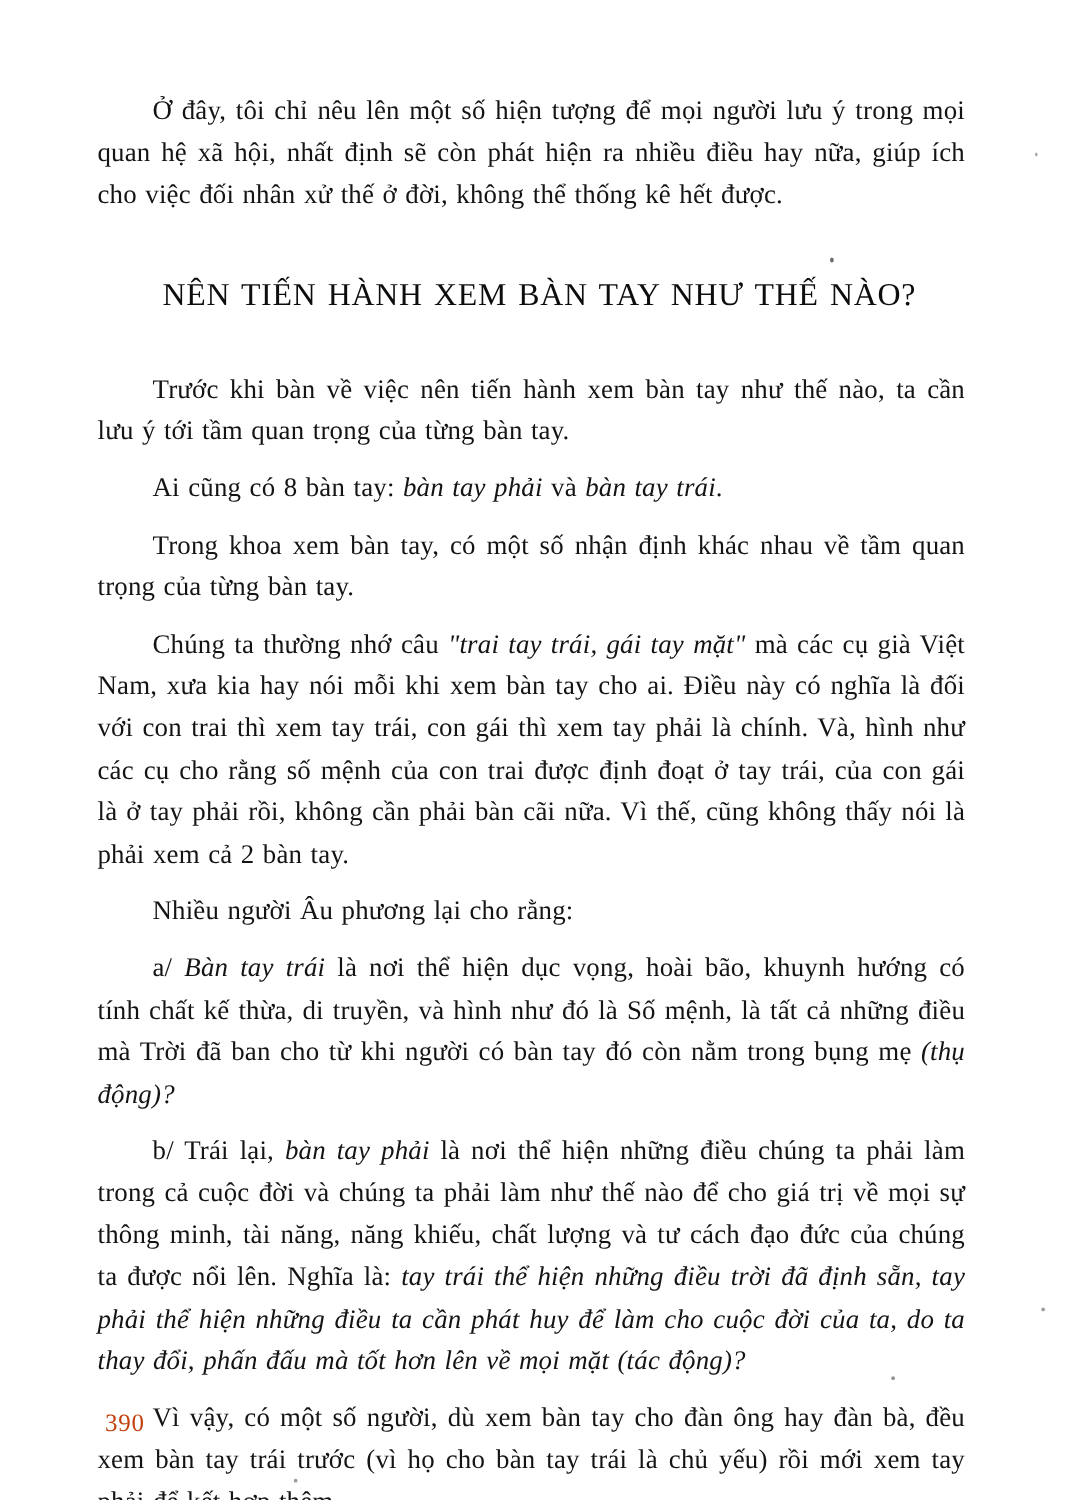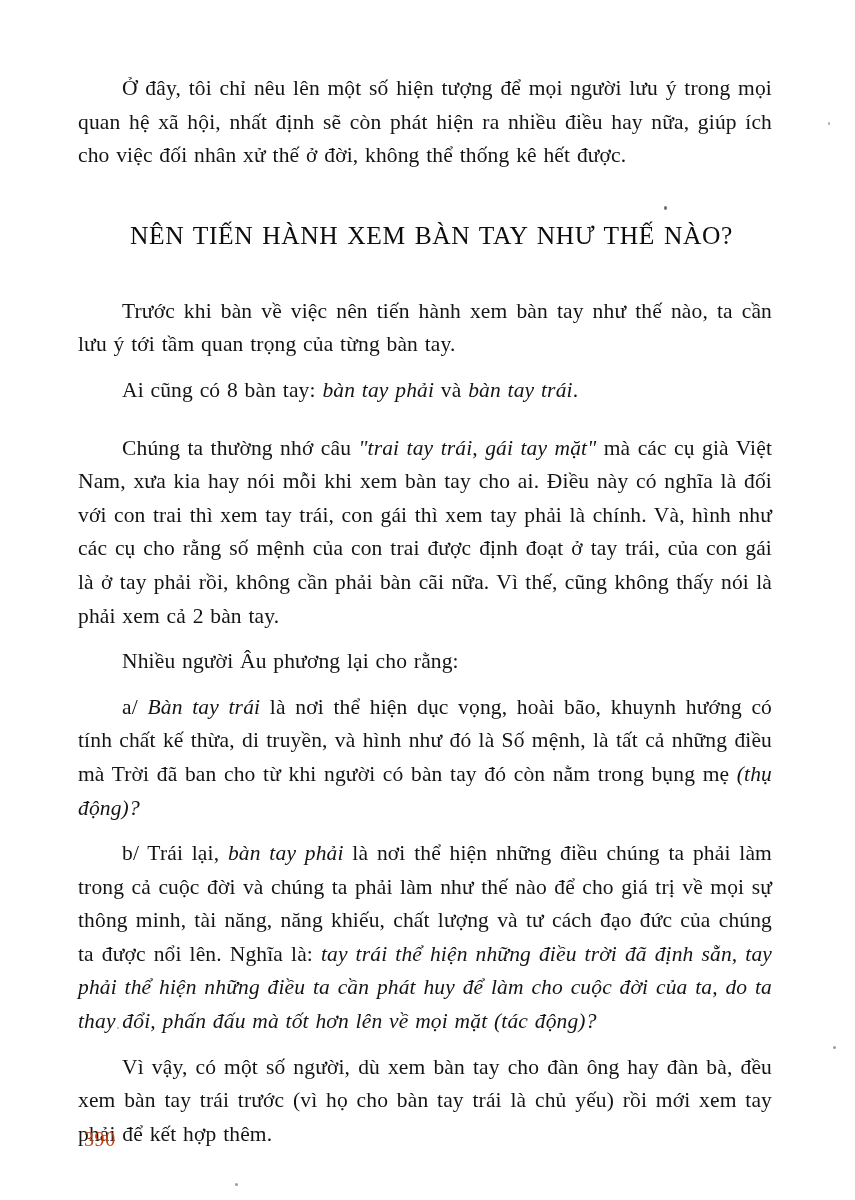--- a/index.html
+++ b/index.html
@@ -97,20 +97,21 @@
     <div class="heading-block">
       <h2 class="heading">NÊN TIẾN HÀNH XEM BÀN TAY NHƯ THẾ NÀO?</h2>
     </div>
 
     <p class="para">Trước khi bàn về việc nên tiến hành xem bàn tay như thế nào, ta cần lưu ý tới tầm quan trọng của từng bàn tay.</p>
     <div class="gap-12"></div>
 
     <p class="para"><span>Ai cũng có 8 bàn tay: </span><em class="it">bàn tay phải</em><span> và </span><em class="it">bàn tay trái</em><span>.</span></p>
     <div class="gap-12"></div>
 
+    <p class="para">Trong khoa xem bàn tay, có một số nhận định khác nhau về tầm quan trọng của từng bàn tay.</p>
     <div class="gap-12"></div>
 
     <p class="para"><span>Chúng ta thường nhớ câu </span><em class="it">"trai tay trái, gái tay mặt"</em><span> mà các cụ già Việt Nam, xưa kia hay nói mỗi khi xem bàn tay cho ai. Điều này có nghĩa là đối với con trai thì xem tay trái, con gái thì xem tay phải là chính. Và, hình như các cụ cho rằng số mệnh của con trai được định đoạt ở tay trái, của con gái là ở tay phải rồi, không cần phải bàn cãi nữa. Vì thế, cũng không thấy nói là phải xem cả 2 bàn tay.</span></p>
     <div class="gap-12"></div>
 
     <p class="para">Nhiều người Âu phương lại cho rằng:</p>
     <div class="gap-12"></div>
 
     <p class="para"><span>a/ </span><em class="it">Bàn tay trái</em><span> là nơi thể hiện dục vọng, hoài bão, khuynh hướng có tính chất kế thừa, di truyền, và hình như đó là Số mệnh, là tất cả những điều mà Trời đã ban cho từ khi người có bàn tay đó còn nằm trong bụng mẹ </span><em class="it">(thụ động)?</em><span></span></p>
     <div class="gap-12"></div>

